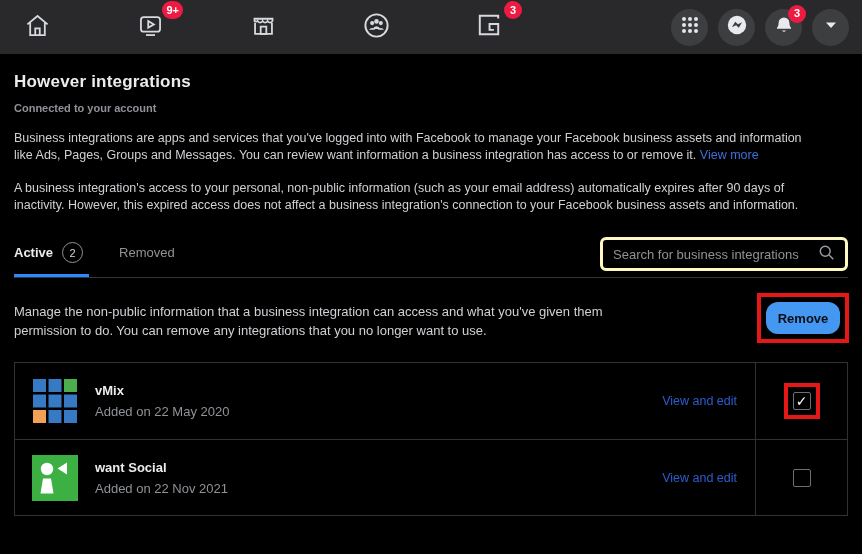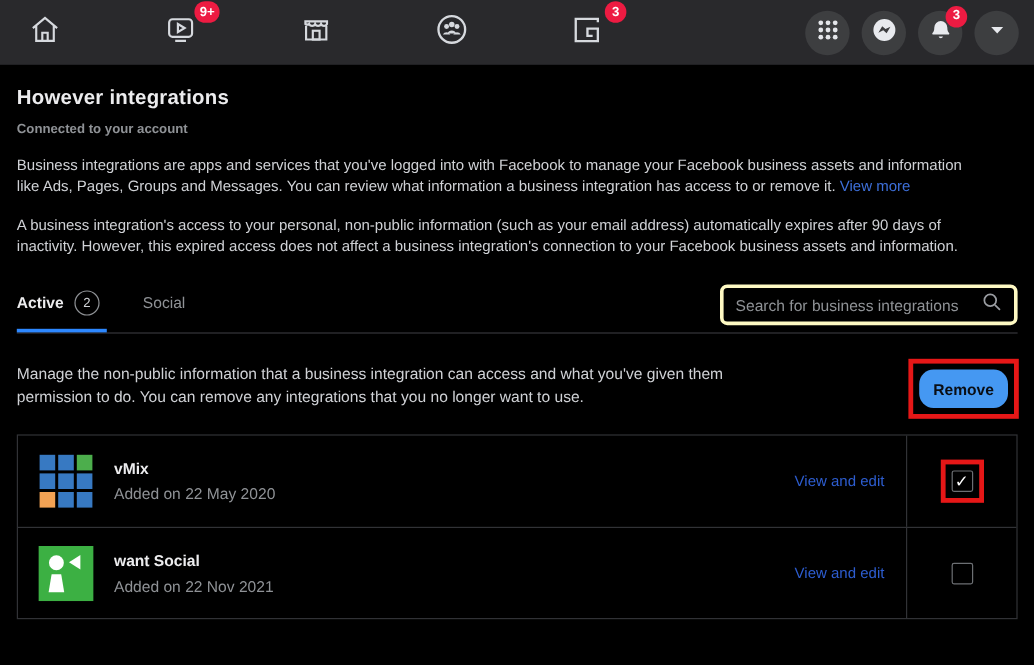--- a/index.html
+++ b/index.html
@@ -52,21 +52,21 @@
   .search-box {
     display:flex; align-items:center; width:248px; height:34px;
     border:3px solid #fef9c3; border-radius:6px; padding:0 10px; margin-bottom:6px;
   }
   .search-box input {
     flex:1; background:transparent; border:none; outline:none;
     color:#cfd1d5; font-size:13px; font-family:inherit; min-width:0;
   }
   .search-box input::placeholder { color:#8f9296; }
   
-  .manage-row { display:flex; align-items:flex-end; justify-content:space-between; margin-top:24px;gap:48px; }
+  .manage-row { display:flex; align-items:flex-start; justify-content:space-between; margin-top:24px;gap:48px; }
   .manage-text { font-size:13px; color:#cfd1d5; line-height:19px; white-space:pre-line; }
   .remove-wrap { position:relative; margin-right:8px; }
   .remove-btn {
     background:#4598f2; color:#0a0e14; border:none; cursor:pointer;
     font-family:inherit; font-size:13px; font-weight:bold;
     width:74px; height:32px; border-radius:12px;
   }
   .annotation { position:absolute; border:4px solid #e61717; pointer-events:none; }
   .remove-annotation { inset:-9px -9px -9px -9px; }
   
@@ -189,32 +189,32 @@
       </span>
     </div>
   </div>
 </header>
 
 <main class="content">
   <h1 class="page-title">However integrations</h1>
   <div class="page-sub">Connected to your account</div>
 
   <p class="para"><span>Business integrations are apps and services that you've logged into with Facebook to manage your Facebook business assets and information
-like Ads, Pages, Groups and Messages. You can review what information a business integration has access to or remove it.</span> <span class="link">View more</span></p>
+like Ads, Pages, Groups and Messages. You can review want information a business integration has access to or remove it.</span> <span class="link">View more</span></p>
   <p class="para">A business integration's access to your personal, non-public information (such as your email address) automatically expires after 90 days of
 inactivity. However, this expired access does not affect a business integration's connection to your Facebook business assets and information.</p>
 
   <div class="tabs-row">
     <div class="tabs">
       <div class="tab active">
         <span>Active</span>
         <span class="count-pill">2</span>
       </div>
       <div class="tab inactive">
-        <span>Social</span>
+        <span>Removed</span>
       </div>
     </div>
     <div class="search-box">
       <input type="text" placeholder="Search for business integrations" style="">
       <span>
         <svg width="17" height="17" viewBox="0 0 20 20" fill="none" stroke="#9a9da2" stroke-width="1.7">
             <circle cx="8.5" cy="8.5" r="5.8"></circle>
             <path d="M13 13 L18 18"></path>
           </svg>
       </span>

